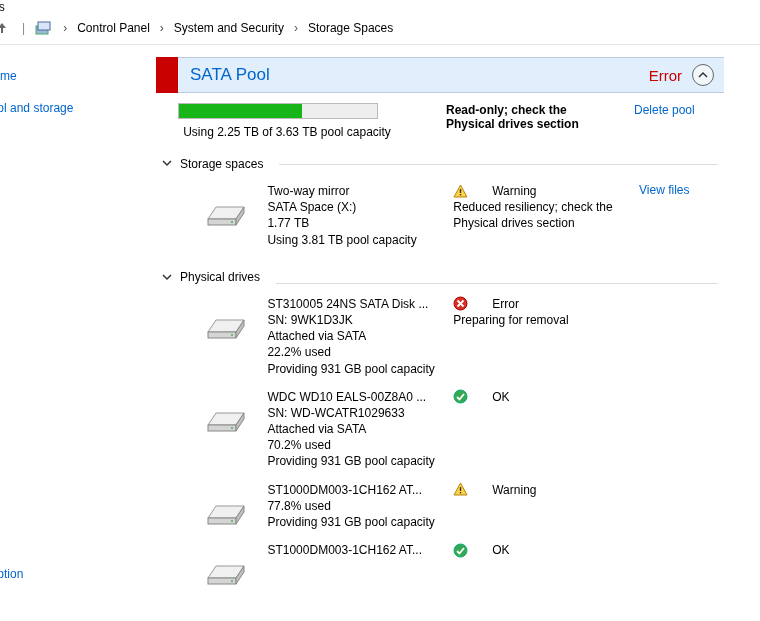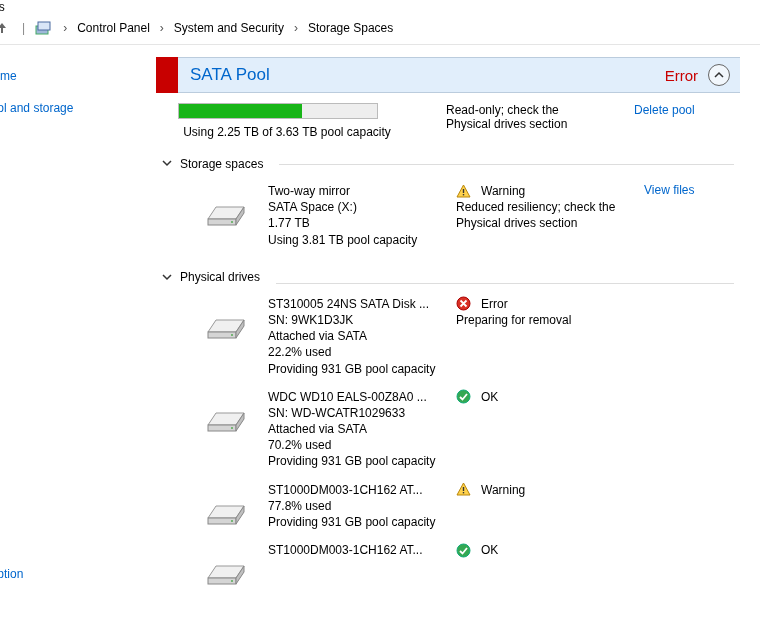--- a/index.html
+++ b/index.html
@@ -7,43 +7,43 @@
   .root { width: 760px; height: 621px; overflow: hidden; position: relative; }
   .title-row { font-size: 12px; padding: 0 0 2px 0; margin-left: -14px; }
   .toolbar { display: flex; align-items: center; gap: 10px; padding: 4px 0 8px 0; border-bottom: 1px solid #e5e5e5; margin-left: -8px; }
   .toolbar .sep { color: #888; }
   .toolbar .crumb { color: #000; }
   .toolbar svg { display: block; }
   .layout { display: flex; height: calc(100% - 52px); }
   .sidebar { width: 150px; padding: 18px 0 0 0; overflow: hidden; }
   .sidebar a { display: block; color: #0066cc; text-decoration: none; margin: 6px 0 18px 0; white-space: nowrap; margin-left: -28px; }
   .sidebar a.bottom { position: absolute; bottom: 22px; left: -28px; }
-  .main { flex: 1; padding: 12px 20px 0 6px; overflow: hidden; position: relative; }
+  .main { flex: 1; padding: 12px 36px 0 6px; overflow: hidden; position: relative; }
   .pool-header { display: flex; align-items: center; background: #e1eefb; border-top: 1px solid #bcd; border-bottom: 1px solid #bcd; height: 36px; margin-bottom: 10px; }
   .pool-flag { width: 22px; height: 36px; background: #c80000; }
   .pool-title { flex: 1; color: #0066cc; font-size: 17px; padding-left: 12px; }
   .pool-status { color: #c80000; font-size: 15px; padding-right: 10px; }
   .collapse-btn { width: 22px; height: 22px; border: 1px solid #666; border-radius: 50%; display: flex; align-items: center; justify-content: center; margin-right: 10px; cursor: pointer; background: #f2f7fc; }
   .pool-body { padding: 0 6px 0 22px; }
   .pool-top { display: flex; gap: 28px; }
   .pool-usage { width: 240px; }
   .progress { width: 200px; height: 16px; border: 1px solid #bbb; background: #eee; margin-bottom: 6px; position: relative; }
   .progress-fill { height: 100%; background: #18b518; }
-  .pool-msg { width: 160px; }
+  .pool-msg { width: 160px; font-weight: bold; }
   .link { color: #0066cc; text-decoration: none; cursor: pointer; }
   .section-head { display: flex; align-items: center; gap: 8px; margin: 18px 0 4px 0; cursor: pointer; }
   .section-head .chev { font-size: 10px; }
   .section-head .line { flex: 1; height: 1px; background: #ddd; margin-left: 8px; }
   .item { display: flex; gap: 18px; padding: 8px 0 4px 28px; }
   .drive-ico { width: 44px; display: flex; align-items: flex-start; padding-top: 18px; }
   .drive-svg { width: 40px; height: 28px; }
   .drive-details { width: 170px; line-height: 1.35; }
   .drive-status { width: 170px; line-height: 1.35; }
   .drive-action { width: 80px; }
-  .status-line { display: flex; align-items: center; gap: 10px; }
+  .status-line { display: flex; align-items: center; gap: 24px; }
   .warn-ico, .err-ico, .ok-ico { width: 15px; height: 15px; display: inline-flex; align-items: center; justify-content: center; }
   .trunc { white-space: nowrap; overflow: hidden; text-overflow: ellipsis; max-width: 170px; }
 </style>
 </head>
 <body>
 <div class="root">
 
 <div class="title-row">ces</div>
 
 <div class="toolbar">

